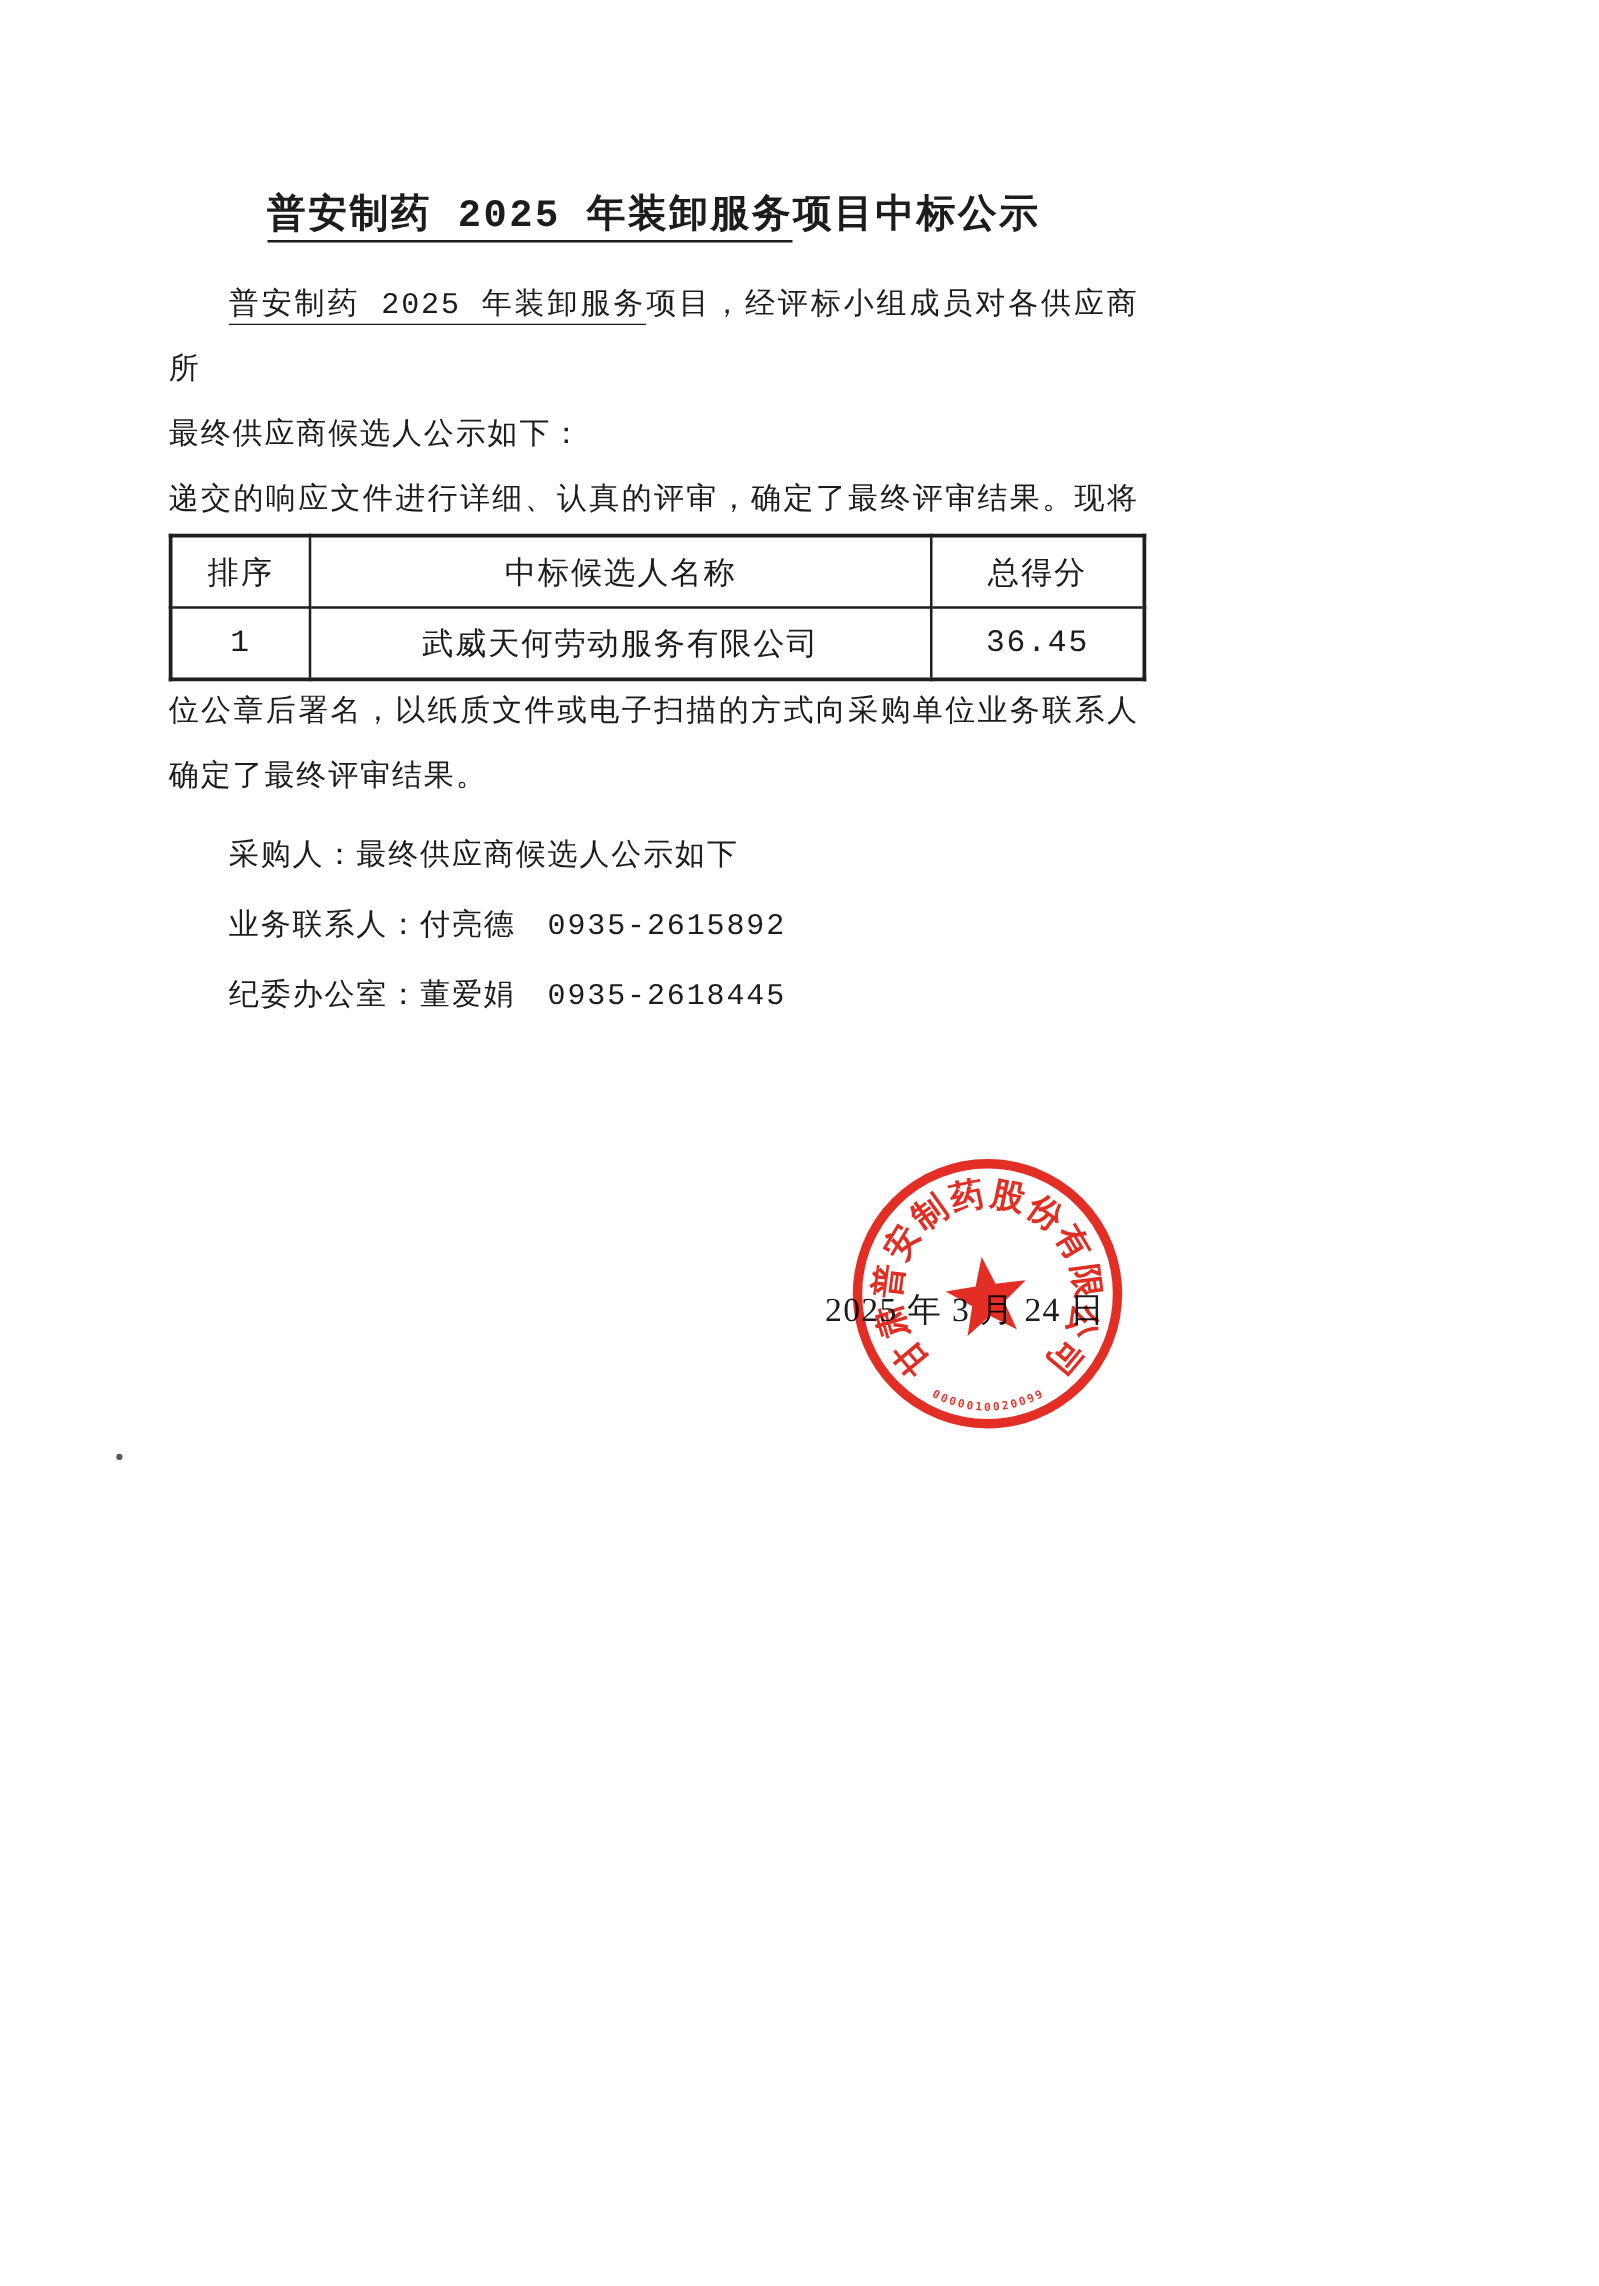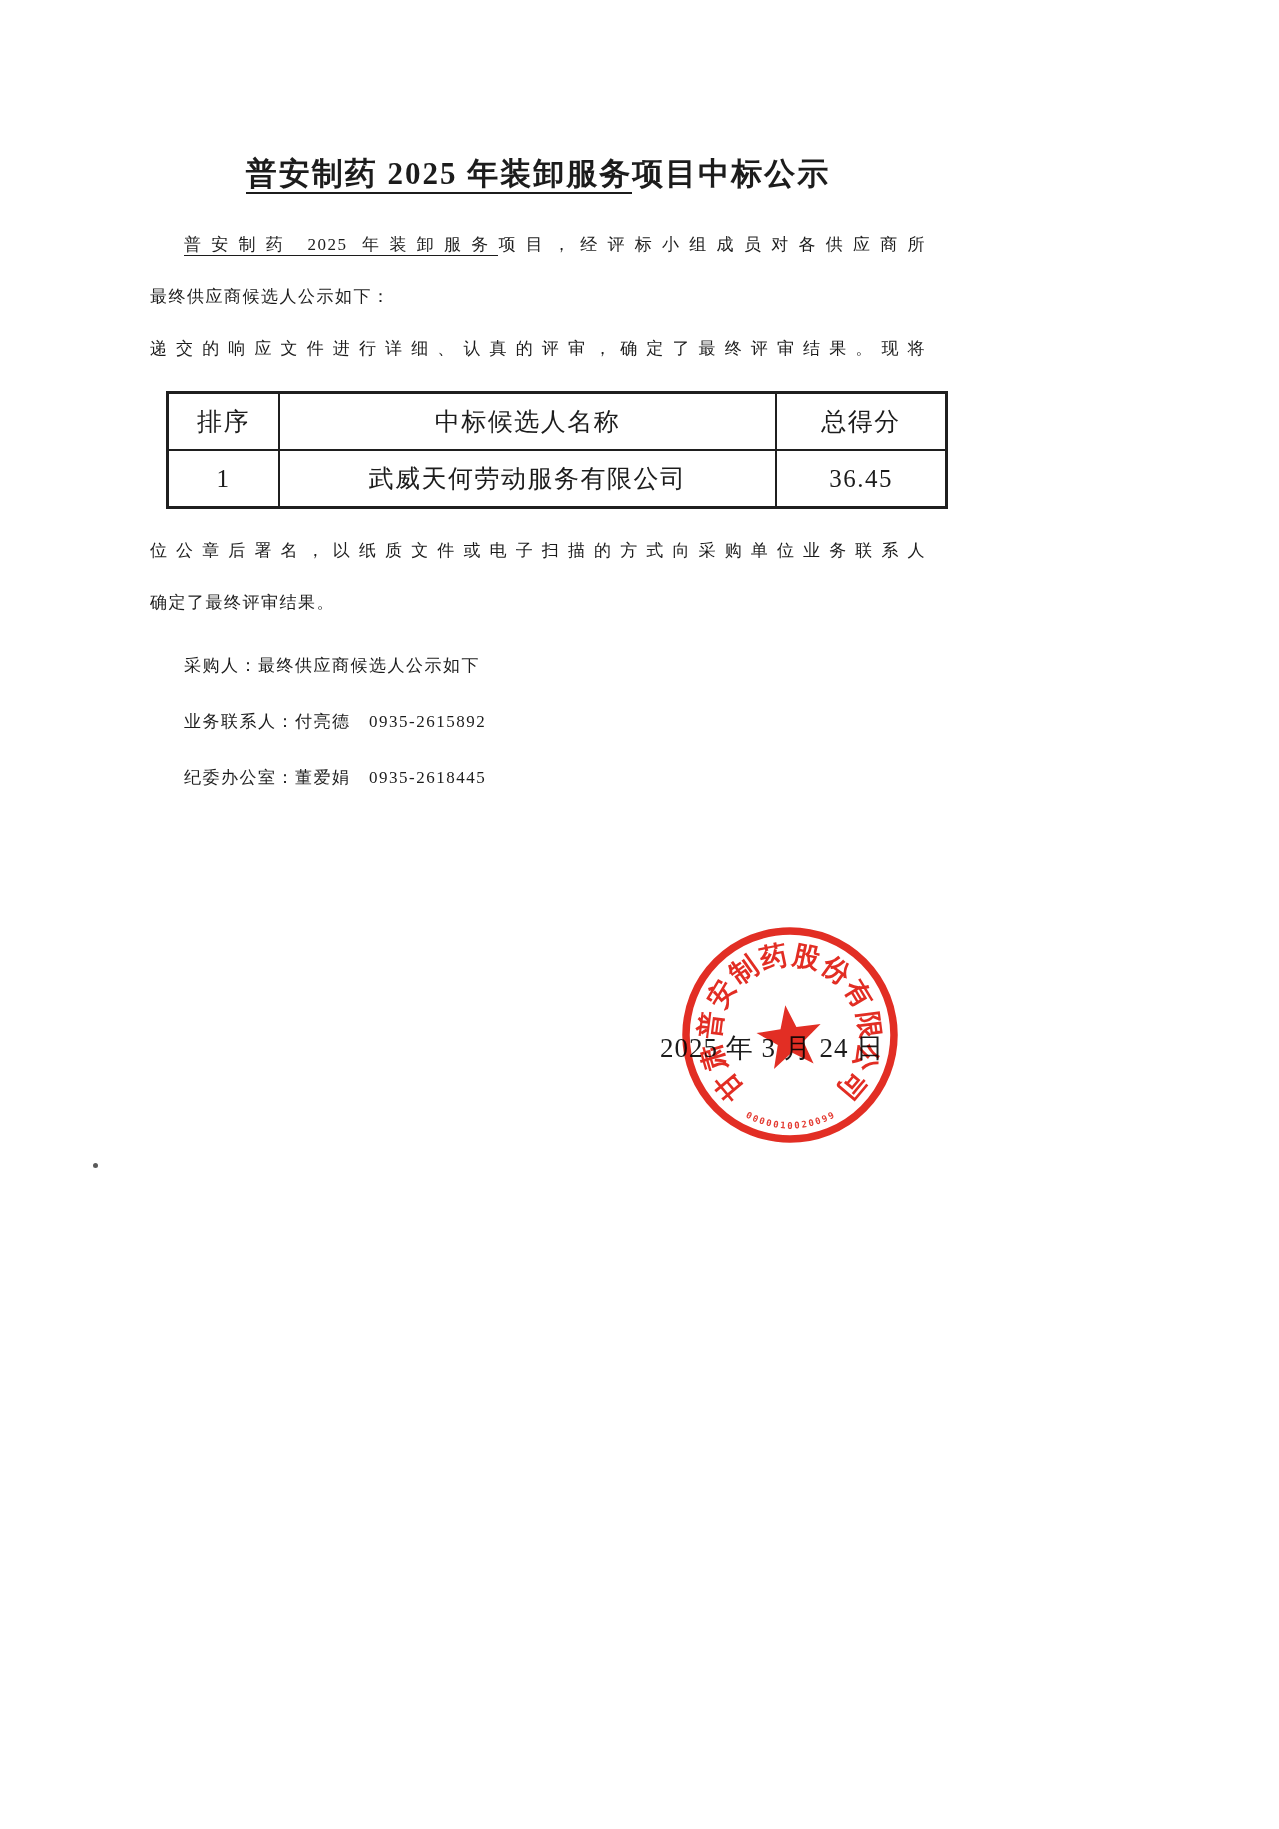--- a/index.html
+++ b/index.html
@@ -5,38 +5,38 @@
   html,body{margin:0;padding:0;}
   body{
     width:1279px;height:1829px;
     background:#ffffff;
     position:relative;
     overflow:hidden;
     font-family:"Liberation Serif","DejaVu Serif",serif;
     color:#1c1c1c;
   }
   .doc{
-    position:absolute;left:150px;top:152px;width:776px;
+    position:absolute;left:135px;top:152px;width:776px;font-family:Liberation Mono, monospace;
   }
   .title{
     margin:0 0 23px 0;
     font-size:31px;font-weight:bold;line-height:44px;
     text-align:center;letter-spacing:2px;
     white-space:nowrap;
   }
   .title .u{border-bottom:2px solid #1c1c1c;padding-bottom:1px;}
   .para{
-    font-size:17px;line-height:52px;letter-spacing:1.5px;
+    font-size:24px;line-height:52px;letter-spacing:1.5px;
     white-space:pre-wrap;
   }
   .indent{text-indent:2em;}
   .line-j{text-align:justify;text-align-last:justify;}
   .para .u{border-bottom:1.5px solid #1c1c1c;padding-bottom:1px;}
   table.result{
-    border-collapse:collapse;width:776px;margin:16px;table-layout:fixed;
+    border-collapse:collapse;width:776px;margin:0;table-layout:fixed;
   }
   table.result td,table.result th{
     border:2px solid #1f1f1f;
     font-size:25px;font-weight:normal;
     text-align:center;vertical-align:middle;
     height:55px;letter-spacing:1.5px;padding:0;
   }
   table.result{border:3px solid #1f1f1f;}
   .col-rank{width:109px;}
   .col-name{width:495px;}

